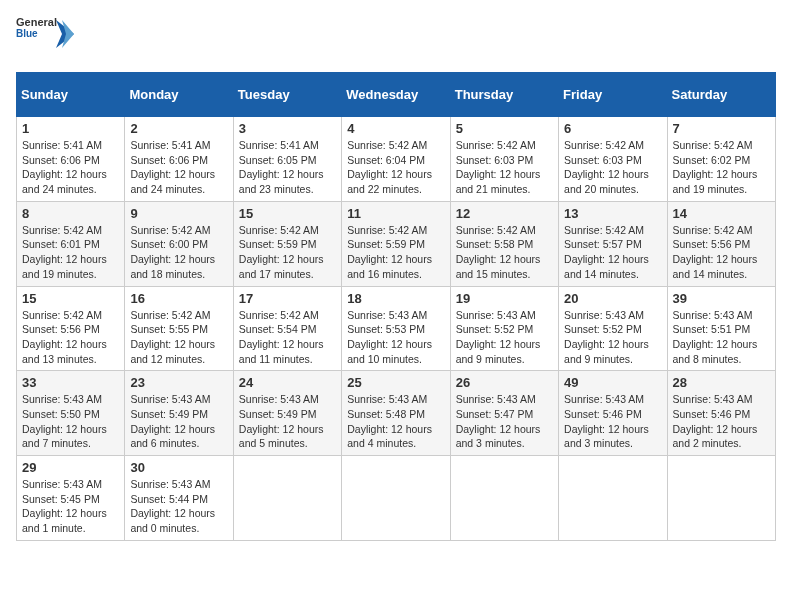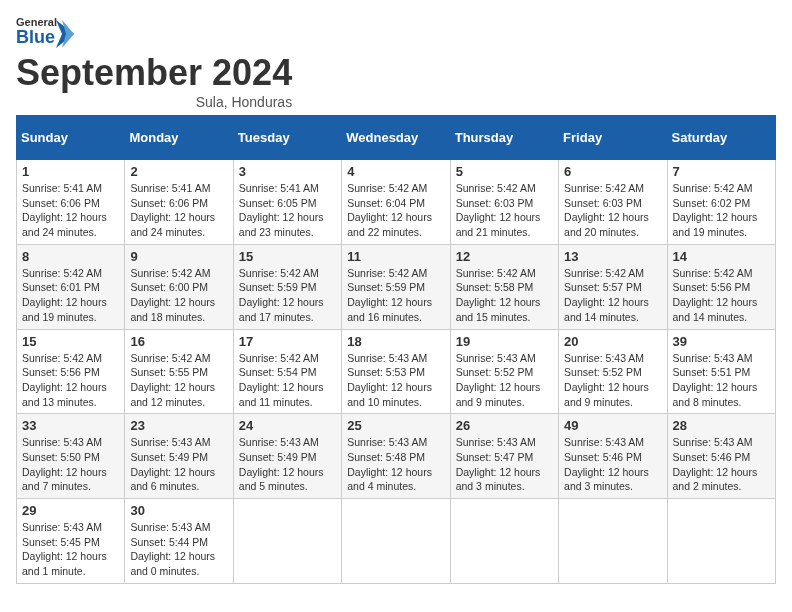--- a/index.html
+++ b/index.html
@@ -7,22 +7,21 @@
       font-family: Arial, sans-serif;
       background: #fff;
       width: 792px;
       min-height: 612px;
       padding: 16px;
     }
     .header-area {
       display: flex;
       justify-content: space-between;
       align-items: flex-start;
-      margin-bottom: 5px;
-      flex-direction: column;
+      margin-bottom: 20px;
     }
     .logo {
       display: flex;
       align-items: center;
       font-size: 18px;
       font-weight: bold;
       color: #1a5fa8;
     }
     .title-area {
       text-align: right;
@@ -77,32 +76,28 @@
     }
   </style>
 </head>
 <body>
 
 <div class="header-area">
   <div class="logo">
   <div style="display:flex;align-items:center;">
     <div style="position:relative;width:36px;height:36px;margin-right:4px;">
       <div style="font-size:11px;font-weight:bold;color:#333;line-height:1.1;">General</div>
-      <div style="font-size:18px;font-weight:bold;color:#1a5fa8;line-height:1.1;">Blue</div>
+      <div style="font-size:10px;font-weight:bold;color:#1a5fa8;line-height:1.1;">Blue</div>
     </div>
     <svg width="18" height="28" viewBox="0 0 18 28">
       <polygon points="0,0 18,14 0,28 6,14" fill="#1a5fa8"></polygon>
       <polygon points="6,0 18,14 6,28 10,14" fill="#5ba0d0"></polygon>
     </svg>
   </div>
 </div>
-  <div class="title-area">
-    <div class="month-title">September 2024</div>
-    <div class="subtitle">Sula, Honduras</div>
-  </div>
 </div>
 
 <table class="calendar">
   <thead>
     <tr>
     <th>Sunday</th>
         <th>Monday</th>
         <th>Tuesday</th>
         <th>Wednesday</th>
         <th>Thursday</th>

